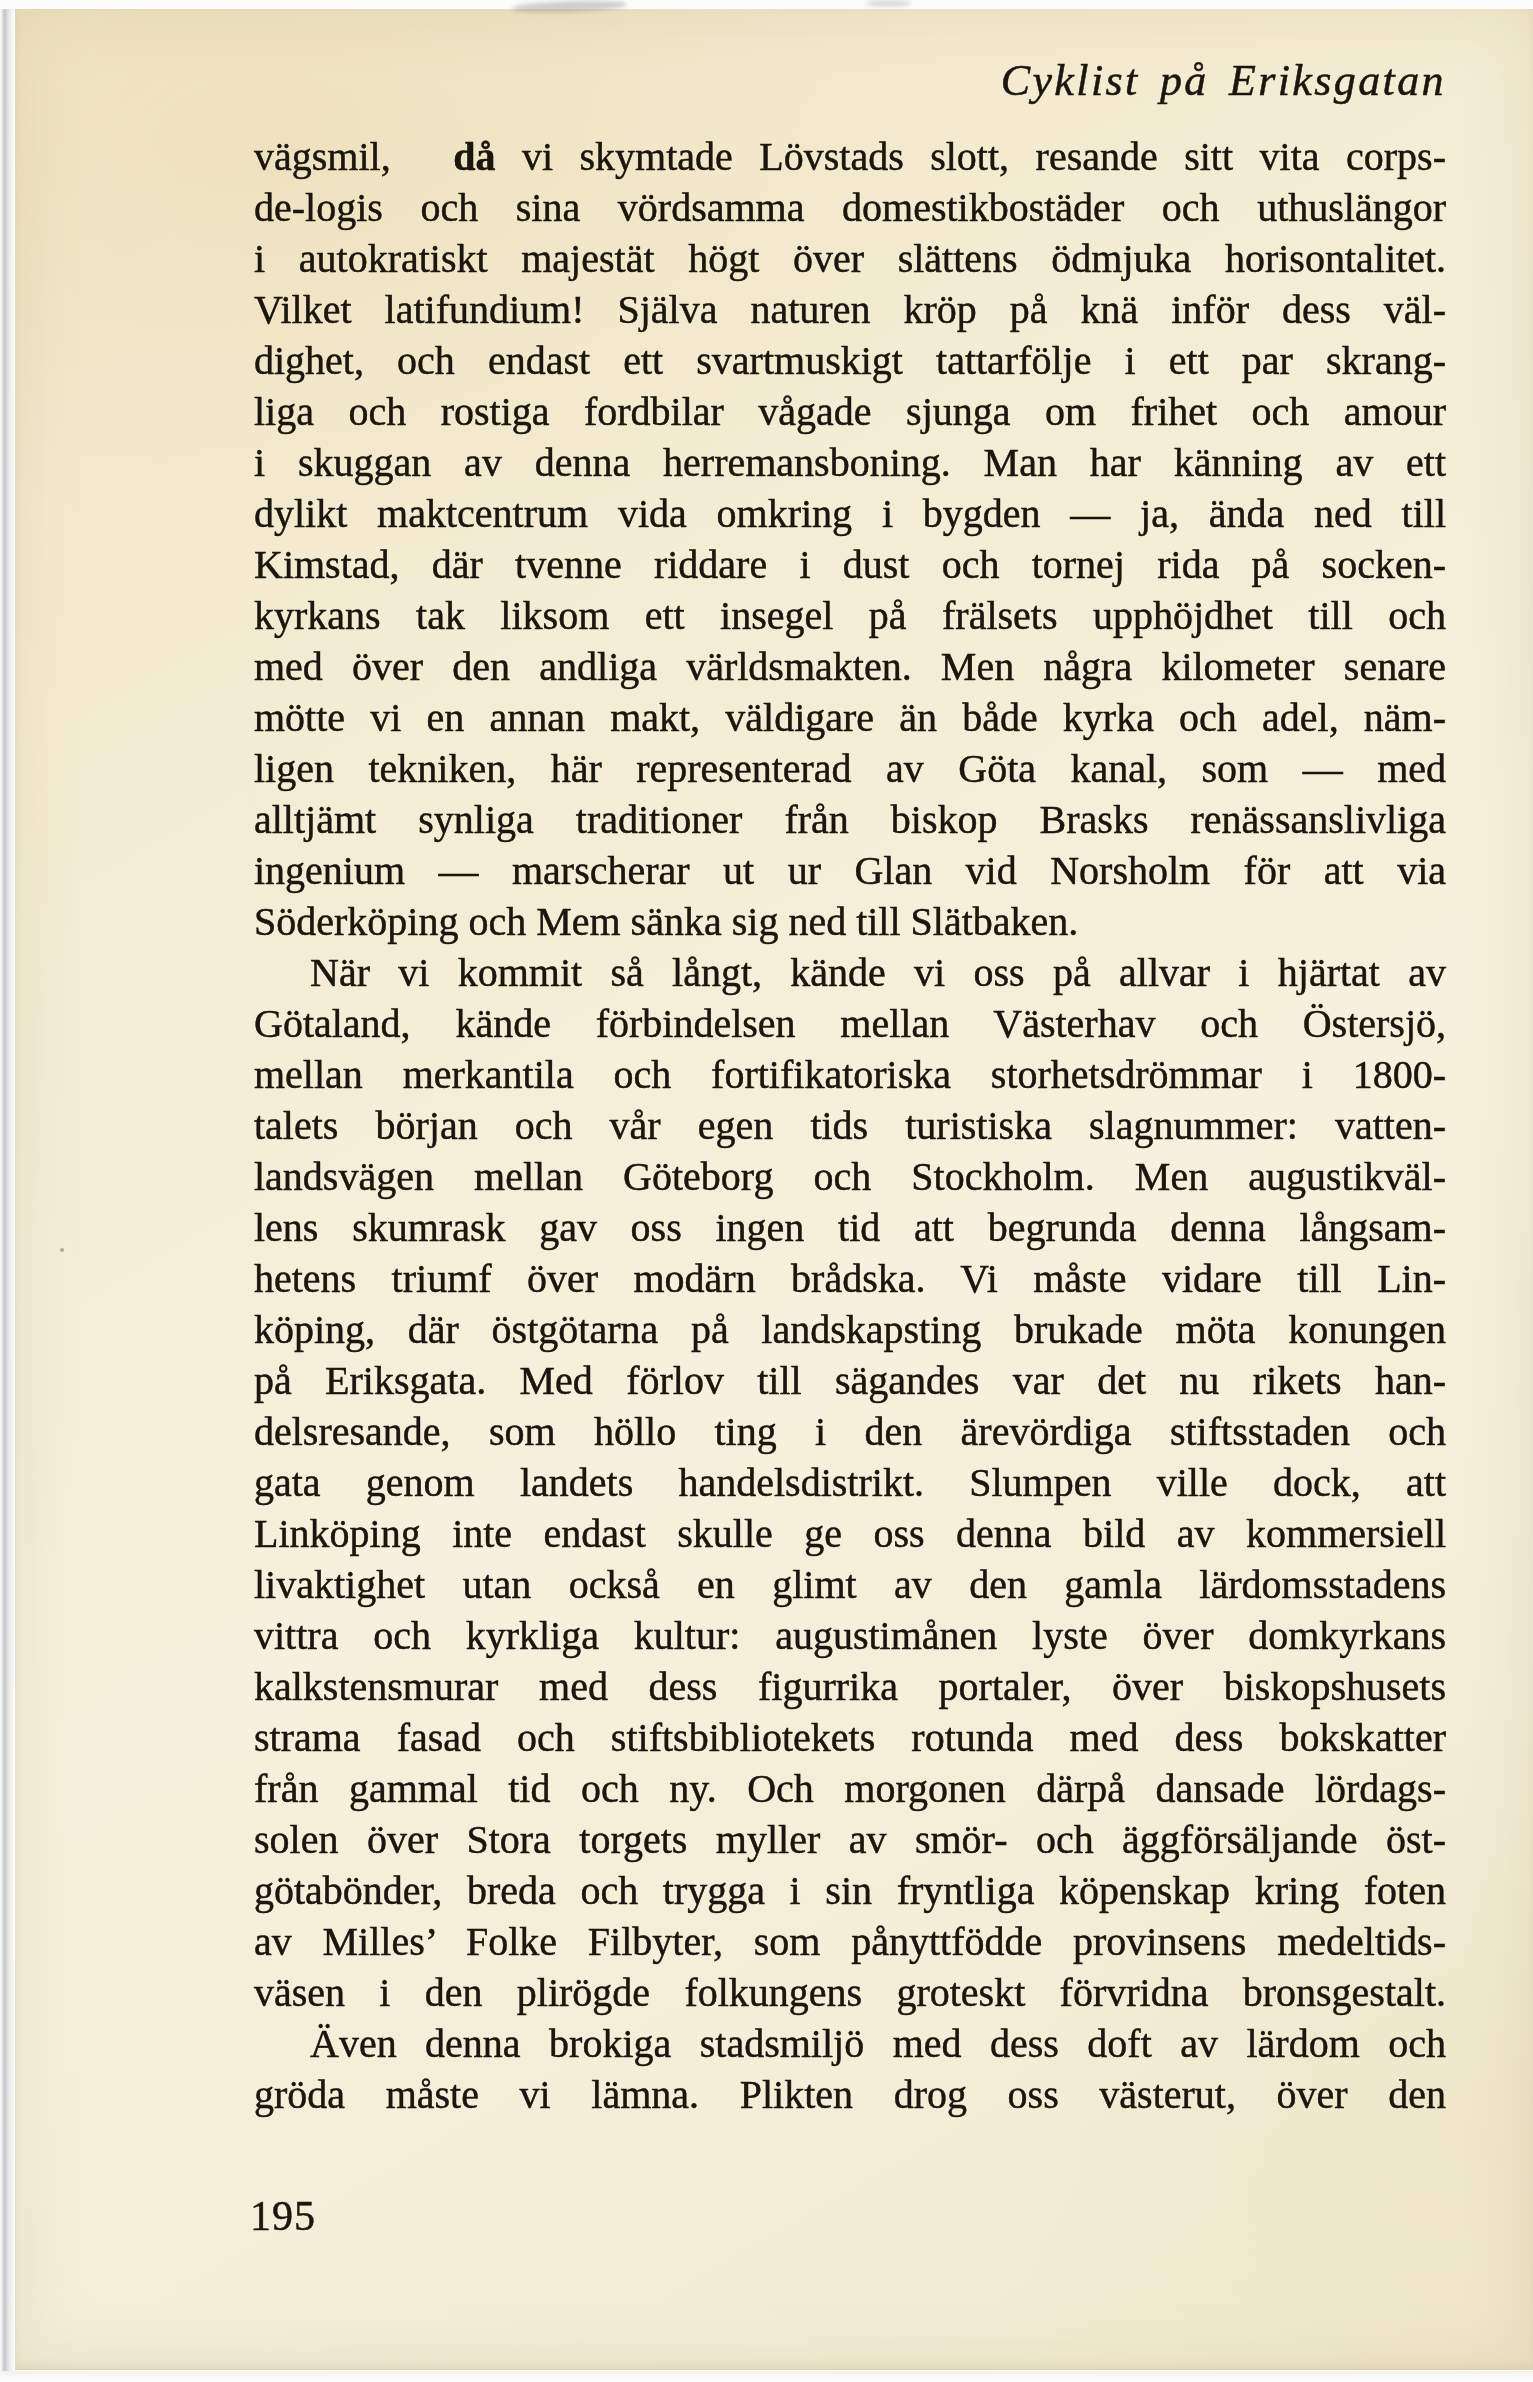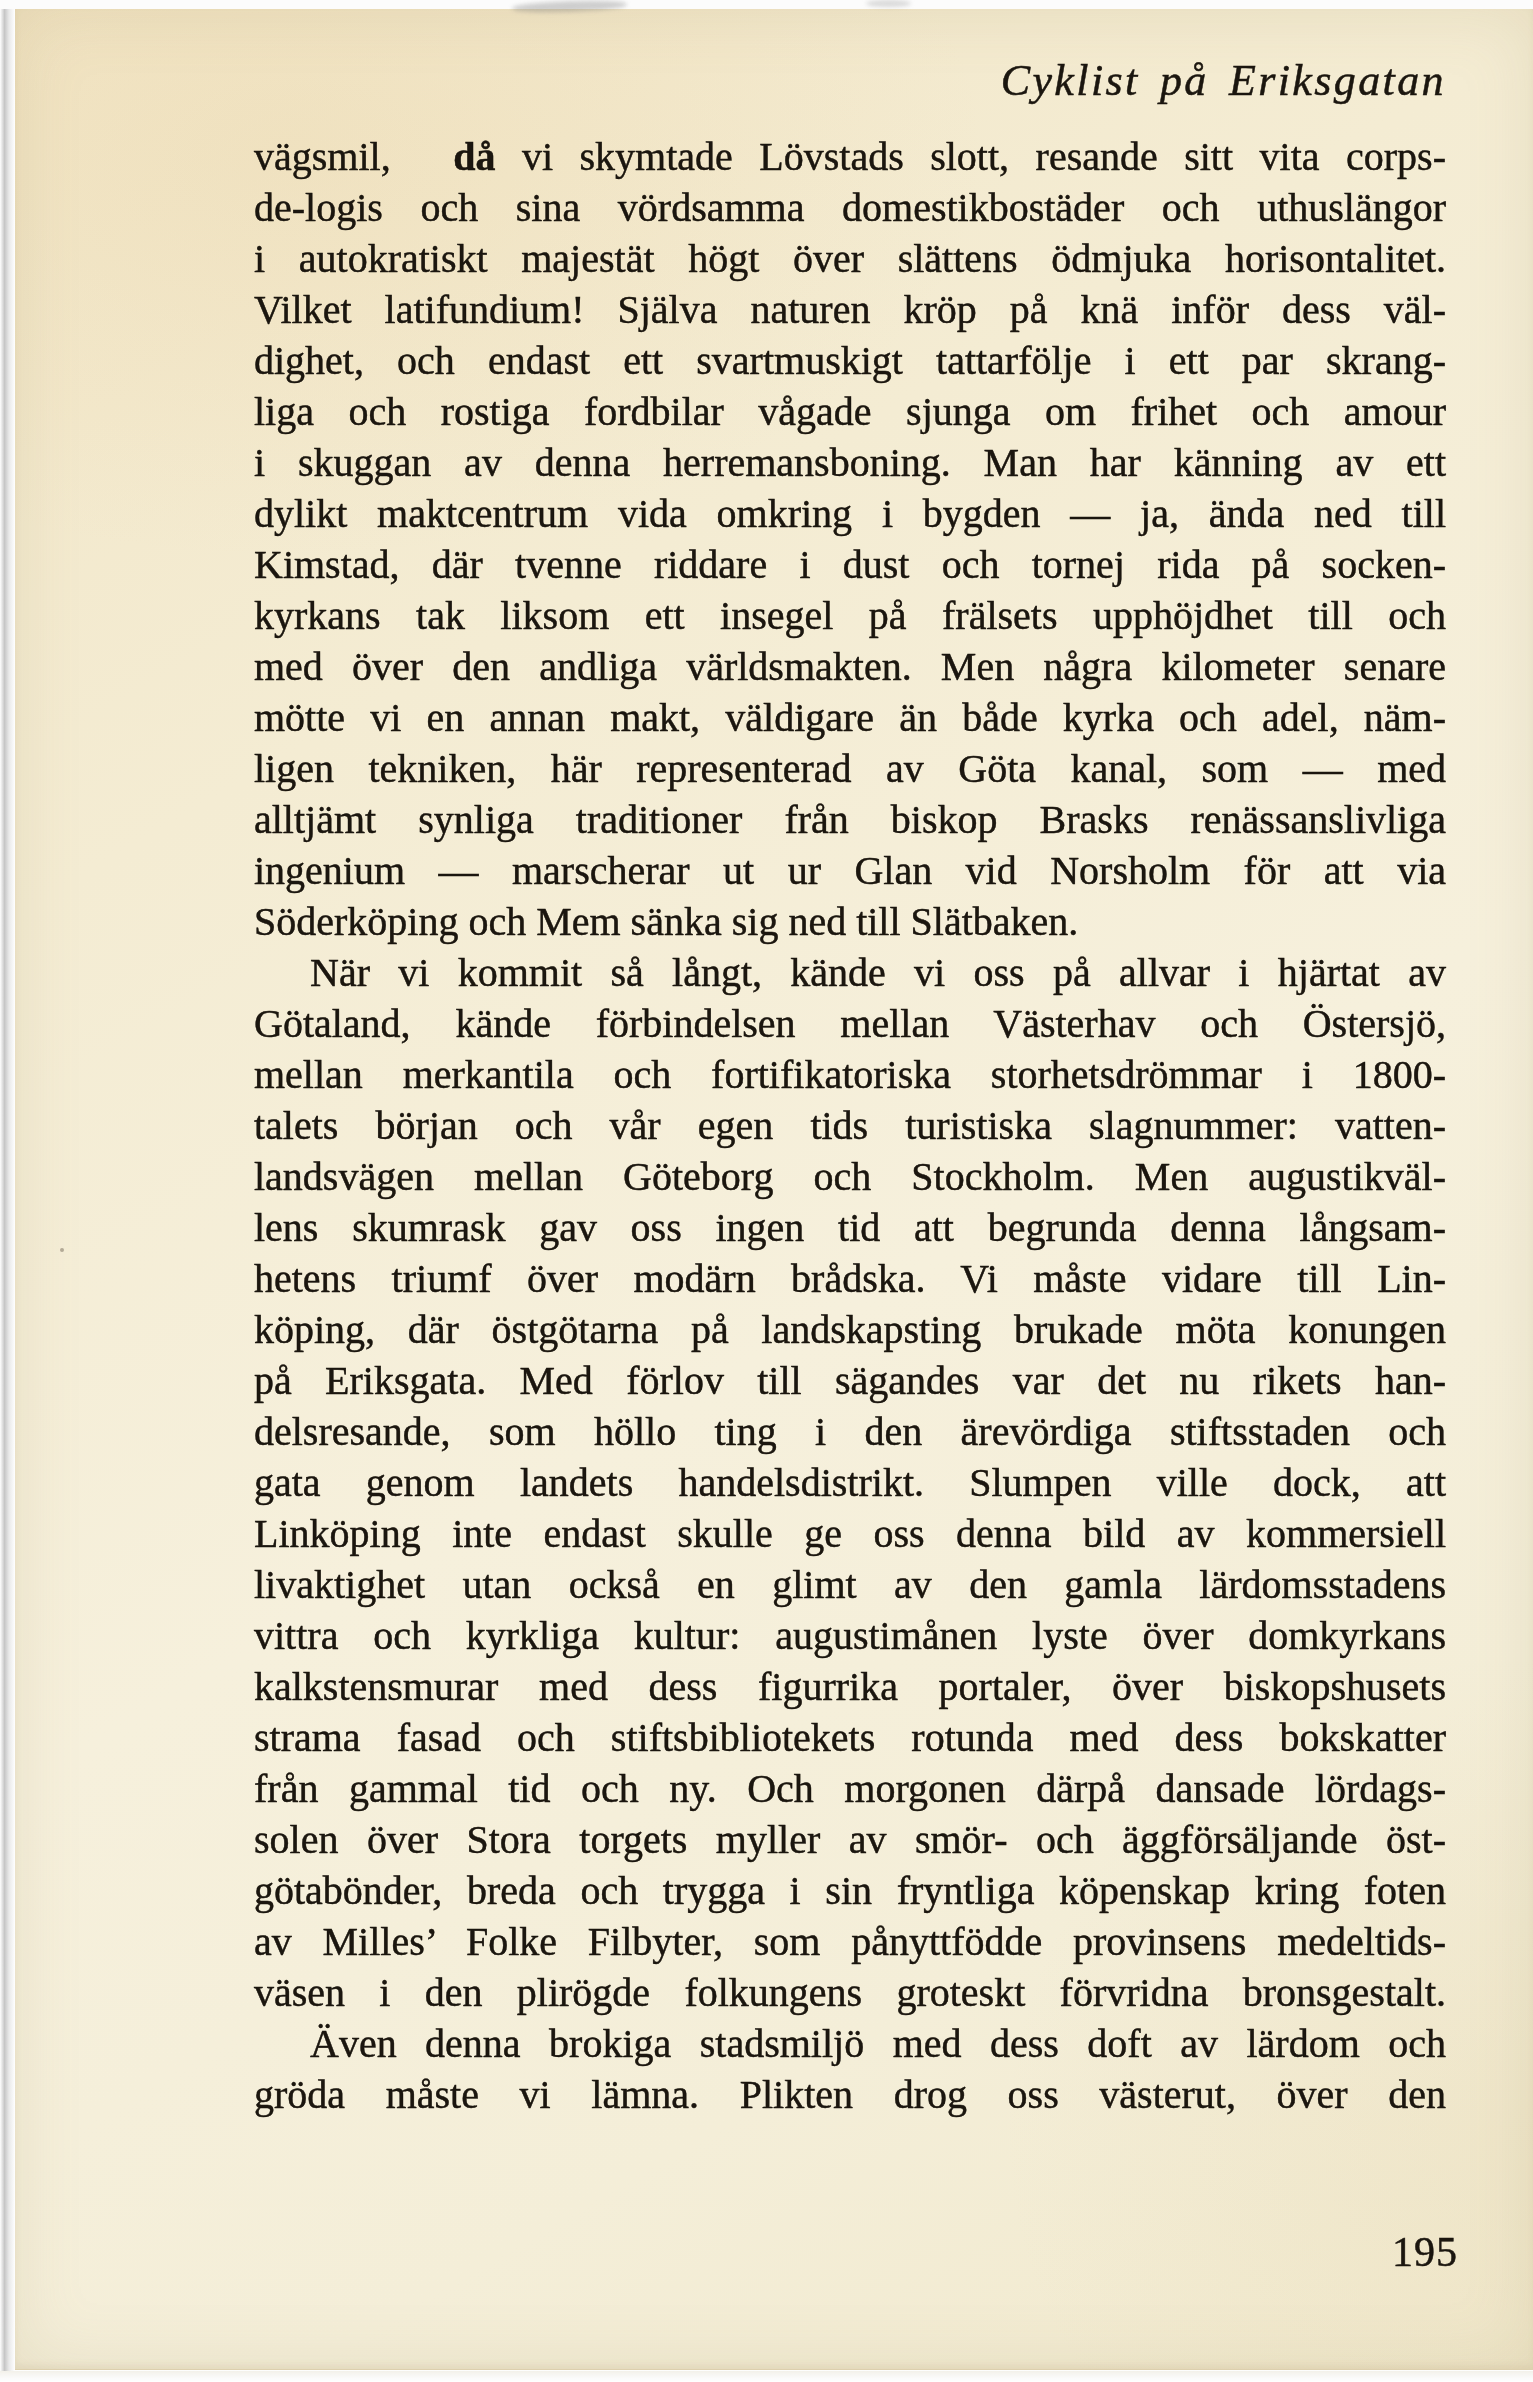--- a/index.html
+++ b/index.html
@@ -72,26 +72,25 @@
     text-align:justify;
     text-align-last:justify;
     height:51px;
     white-space:normal;
   }
   .line.indent{ text-indent:56px; }
   .line.para-end{ text-align:right; text-align-last:left; }
   .line .b{ font-weight:bold;margin-left:36px; }
   .page-number{
     position:absolute;
-    left:266px;top:2192px;width:1192px;
-    text-align:right;
+    left:250px;top:2192px;width:1192px;
+    text-align:left;
     font-size:42px;
     letter-spacing:1px;
     color:#1b160f;
-    margin-top:36px;
     -webkit-text-stroke:0.5px #1b160f;
   }
 </style>
 </head>
 <body>
 
 <div class="scan">
   <div class="paper"></div>
   <div class="edge-left"></div>
   <div class="edge-top"></div>

